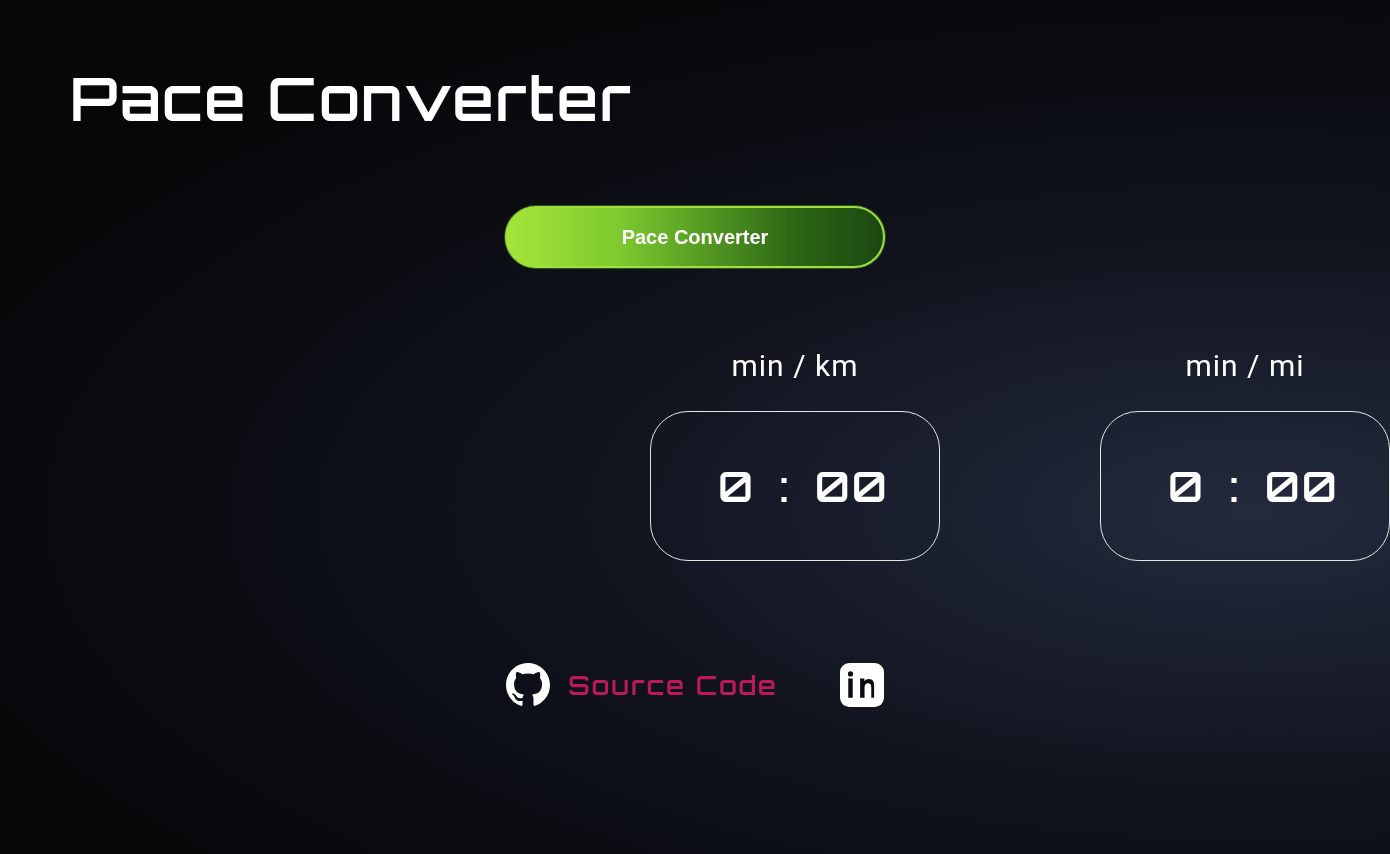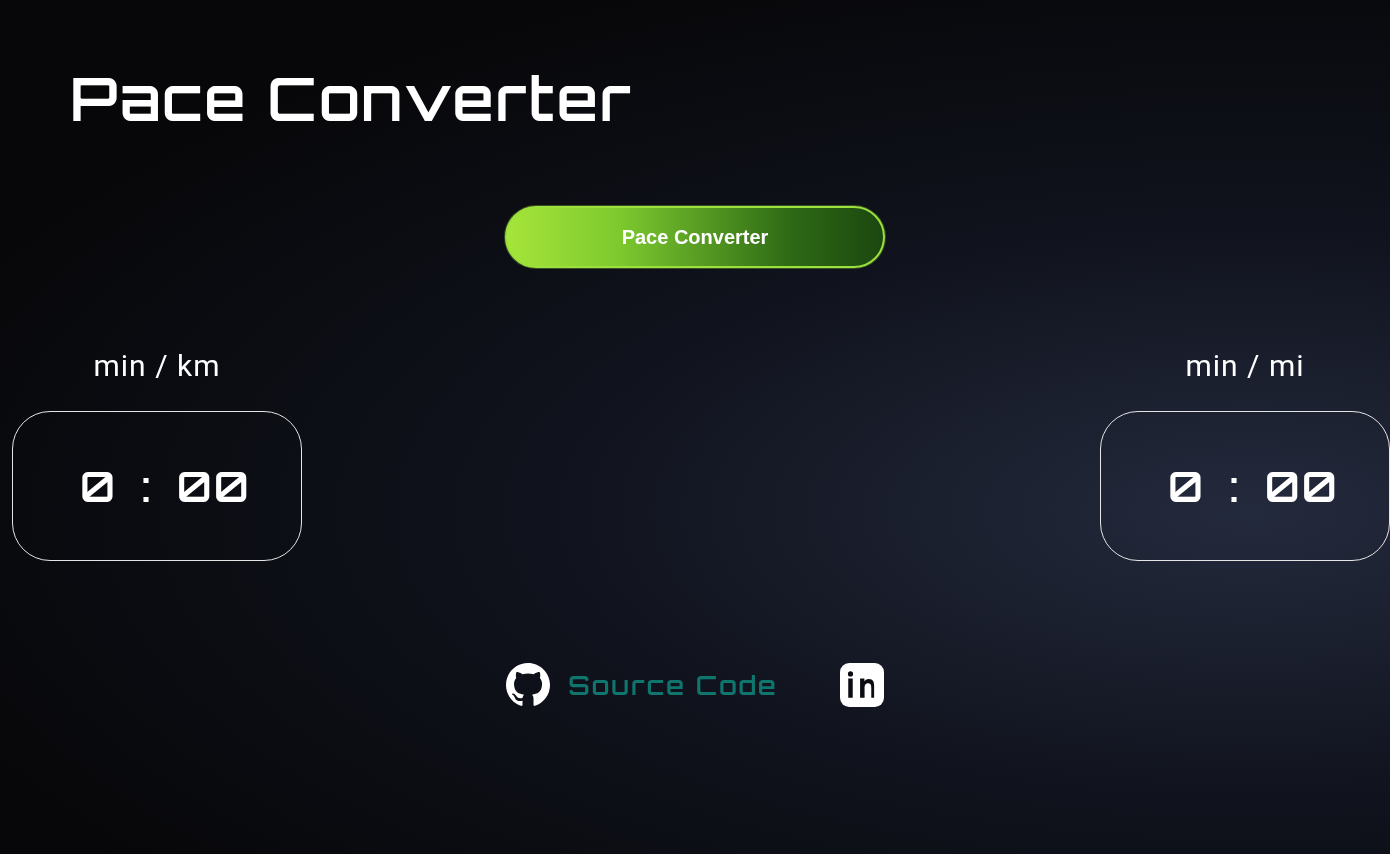--- a/index.html
+++ b/index.html
@@ -39,24 +39,23 @@
     cursor: pointer;
     background: linear-gradient(90deg, #a6e53a 0%, #7dc92e 30%, #2e6a16 75%, #1b4710 100%);
     border: none;
   }
   .tab.active {
     border: 2px solid #9be03c;
     box-shadow: 0 0 0 1px rgba(155,224,60,0.3);
   }
   .inputs-row {
     display: flex;
-    justify-content: space-between;
+    justify-content: flex-end;
     gap: 160px;
     margin-top: 80px;
-    margin-left: 12px;
   }
   .input-group {
     display: flex;
     flex-direction: column;
     align-items: center;
   }
   .input-label {
     font-size: 30px;
     font-weight: 400;
     margin-bottom: 28px;
@@ -97,21 +96,21 @@
     align-items: center;
     gap: 60px;
     margin-top: 100px;
   }
   .footer-link {
     display: flex;
     align-items: center;
     gap: 16px;
     font-size: 26px;
     font-weight: 600;
-    color: #0f766e;
+    color: #be185d;
     text-decoration: none;
     cursor: pointer;
     letter-spacing: 1px;
   }
   .icon-wrap {
     width: 48px;
     height: 48px;
     display: flex;
     align-items: center;
     justify-content: center;

